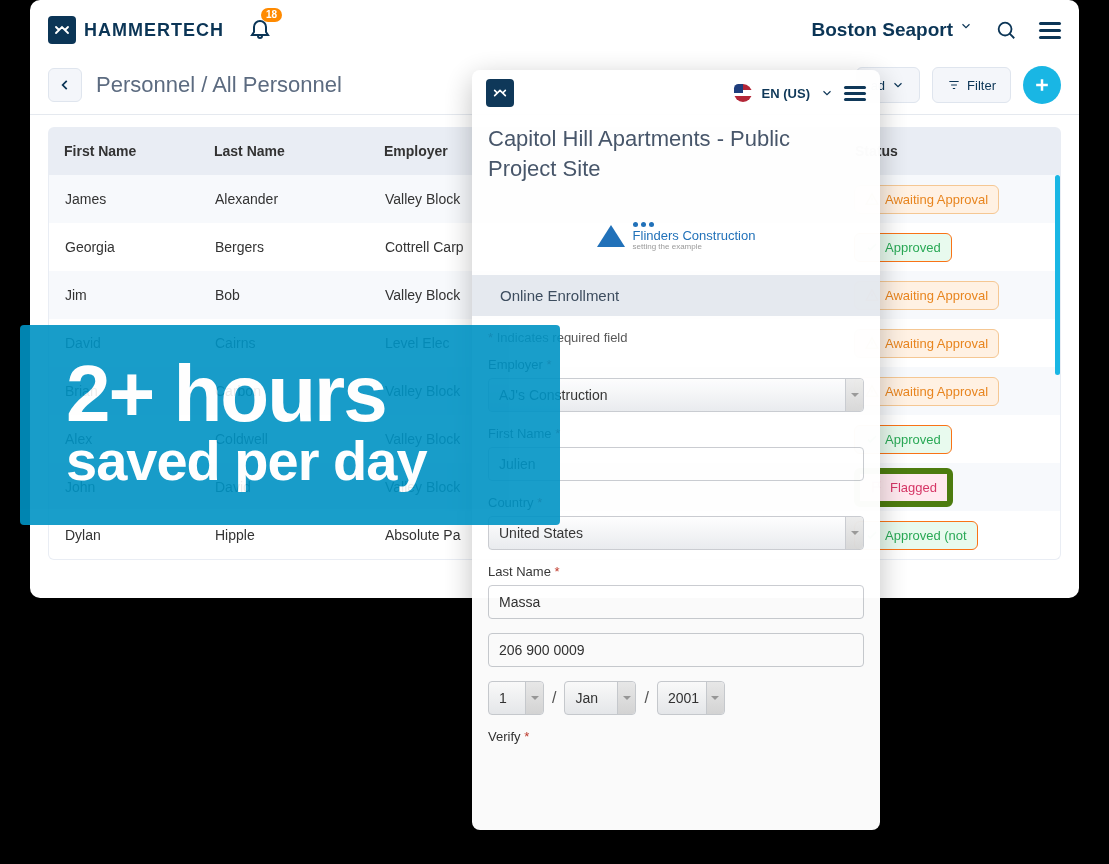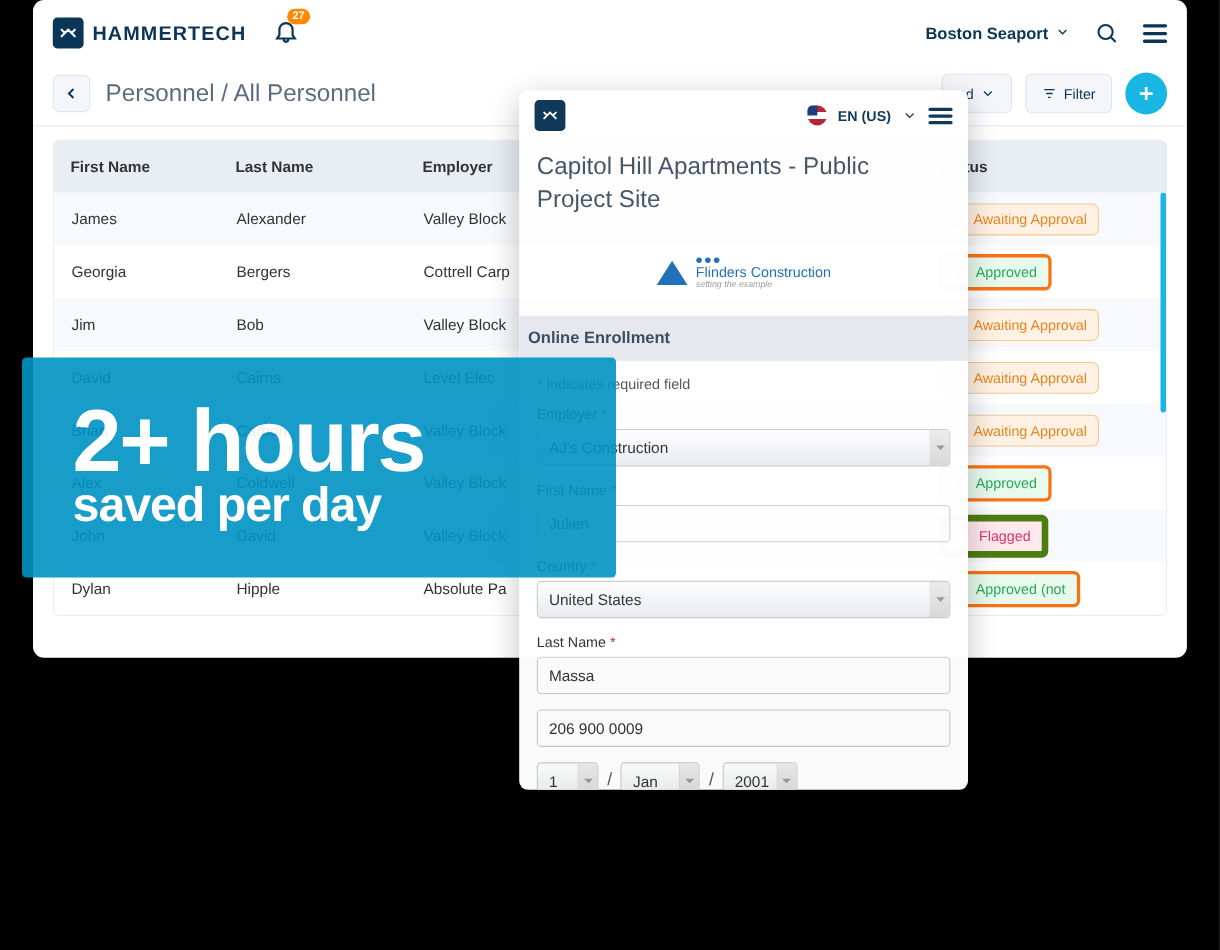--- a/index.html
+++ b/index.html
@@ -8,21 +8,21 @@
 
   
   .topbar{height:60px;display:flex;align-items:center;padding:0 18px;position:relative}
   .logo-box{width:28px;height:28px;background:#0b3556;border-radius:4px;display:flex;align-items:center;justify-content:center;margin-right:8px}
   .logo-box svg{width:18px;height:18px}
   .brand{font-weight:800;letter-spacing:1px;color:#0b3556;font-size:18px}
   .bell-wrap{position:relative;margin-left:24px;cursor:pointer}
   .bell-wrap svg{width:24px;height:24px;stroke:#0b3556;fill:none;stroke-width:2}
   .bell-badge{position:absolute;top:-8px;right:-10px;background:#ff8a00;color:#fff;font-size:10px;font-weight:700;border-radius:10px;padding:2px 5px;line-height:1}
   .top-right{margin-left:auto;display:flex;align-items:center;gap:22px}
-  .loc{display:flex;align-items:flex-start;gap:6px;color:#0b3556;font-weight:600;font-size:15px;cursor:pointer}
+  .loc{display:flex;align-items:flex-start;gap:6px;color:#0b3556;font-weight:600;font-size:19px;cursor:pointer}
   .chev{width:14px;height:14px;stroke:#0b3556;fill:none;stroke-width:2}
   .ticon{width:22px;height:22px;stroke:#0b3556;fill:none;stroke-width:2;cursor:pointer}
   .ham{display:flex;flex-direction:column;gap:4px;cursor:pointer}
   .ham span{width:22px;height:3px;background:#0b3556;border-radius:2px}
 
   
   .crumb-row{display:flex;align-items:center;padding:6px 18px 10px;gap:14px;border-bottom:1px solid #e5e9ef}
   .back-btn{width:34px;height:34px;background:#f4f6fa;border:1px solid #dfe5ee;border-radius:6px;display:flex;align-items:center;justify-content:center;cursor:pointer}
   .back-btn svg{width:14px;height:14px;stroke:#0b3556;fill:none;stroke-width:3}
   .crumb{color:#5c6b80;font-size:22px;font-weight:500}
@@ -32,83 +32,83 @@
   .add-btn svg{width:20px;height:20px;stroke:#fff;stroke-width:3;fill:none}
 
   
   .table{padding:12px 18px}
   .thead{display:grid;grid-template-columns:150px 170px 200px 1fr 190px;background:#e9edf4;border-radius:6px 6px 0 0;height:48px;align-items:center;padding:0 16px;font-weight:700;color:#333;font-size:14px}
   .tbody{border:1px solid #e9edf4;border-top:none;border-radius:0 0 6px 6px;overflow:hidden;position:relative}
   .trow{display:grid;grid-template-columns:150px 170px 200px 1fr 190px;height:48px;align-items:center;padding:0 16px;font-size:14px;color:#333}
   .trow:nth-child(even){background:#f7f9fc}
   .status-b{display:inline-flex;align-items:center;gap:6px;border-radius:6px;padding:6px 10px;font-size:13px;font-weight:500}
   .s-awaiting{background:#fff1e3;color:#e8851f;border:1px solid #f5c793}
-  .s-approved{background:#e8faee;color:#2aa956;border:3px solid #f97316}
+  .s-approved{background:#e8faee;color:#2aa956;border:1px solid #f97316}
   .s-flagged{background:#ffe9ef;color:#d63666;border:6px solid #4d7c0f}
   .sicon{width:14px;height:14px}
   .scroll-ind{position:absolute;right:0;top:0;width:5px;height:200px;background:#19b6e4;border-radius:3px}
 
   
-  .mobile{position:absolute;left:472px;top:82px;width:408px;height:636px;background:#fff;border-radius:8px;box-shadow:0 8px 30px rgba(0,0,0,.25);overflow:hidden;opacity:.98}
+  .mobile{position:absolute;left:472px;top:70px;width:408px;height:760px;background:#fff;border-radius:8px;box-shadow:0 8px 30px rgba(0,0,0,.25);overflow:hidden;opacity:.98}
   .m-top{height:46px;display:flex;align-items:center;padding:0 14px;gap:10px}
   .m-logo{width:28px;height:28px;background:#0b3556;border-radius:4px;display:flex;align-items:center;justify-content:center}
   .m-logo svg{width:16px;height:16px}
   .m-right{margin-left:auto;display:flex;align-items:center;gap:10px}
   .flag{width:18px;height:18px;border-radius:50%;background:linear-gradient(#b22234 33%,#fff 33% 66%,#b22234 66%);position:relative}
   .flag::before{content:"";position:absolute;left:0;top:0;width:9px;height:9px;background:#1a3a7a;border-top-left-radius:50%}
   .m-lang{font-size:13px;font-weight:600;color:#0b3556}
   .m-ham{display:flex;flex-direction:column;gap:3px;cursor:pointer}
   .m-ham span{width:22px;height:3px;background:#0b3556;border-radius:2px}
   .m-title{padding:8px 16px 14px;font-size:22px;color:#455468;font-weight:400;line-height:1.35}
   .m-body{padding:0 0 16px}
   .m-site{height:78px;display:flex;align-items:center;justify-content:center}
   .site-logo{display:flex;align-items:center;gap:8px;font-family:Georgia,serif}
   .site-tri{width:0;height:0;border-left:14px solid transparent;border-right:14px solid transparent;border-bottom:22px solid #1d6fb8;position:relative}
   .site-txt{font-size:13px;color:#1d6fb8;line-height:1}
-  .site-sub{font-size:8px;color:#999;font-style:italic}
+  .site-sub{font-size:8px;color:#999;}
   .dots{display:flex;gap:3px;margin-bottom:2px}
   .dots span{width:5px;height:5px;border-radius:50%;background:#1d6fb8}
-  .m-section{background:#e5e9ef;padding:12px 8px;font-weight:700;color:#3a4a5c;font-size:15px}
+  .m-section{background:#e5e9ef;padding:12px 28px;font-weight:400;color:#3a4a5c;font-size:15px}
   .m-form{padding:14px 16px}
   .req-note{font-size:13px;color:#555;margin-bottom:12px}
   .star{color:#c0392b}
   .fld{margin-bottom:14px}
   .fld label{display:block;font-size:13px;color:#333;font-weight:500;margin-bottom:6px}
   .fld input,.sel{width:100%;height:34px;border:1px solid #c9ccd1;border-radius:4px;padding:0 10px;font-size:14px;color:#333}
   .sel{background:linear-gradient(#fefefe,#e9ebee);position:relative;display:flex;align-items:center;cursor:pointer}
   .sel .knob{position:absolute;right:0;top:0;width:18px;height:100%;background:linear-gradient(#ececec,#d8d8d8);border-left:1px solid #c9ccd1;border-radius:0 4px 4px 0;display:flex;align-items:center;justify-content:center}
   .knob::after{content:"";border-left:4px solid transparent;border-right:4px solid transparent;border-top:4px solid #999}
   .dob{display:flex;align-items:center;gap:8px}
   .dob .sel{flex:none}
   .dob .sel.day{width:56px}
   .dob .sel.mon{width:72px}
   .dob .sel.yr{width:68px}
   .slash{color:#555}
 
   
   .banner{position:absolute;left:20px;top:325px;width:540px;height:200px;background:#0093c4;opacity:.90;border-radius:4px;padding:24px 46px;color:#fff;display:flex;flex-direction:column;justify-content:center}
   .banner .big{font-size:80px;font-weight:800;letter-spacing:-2px;line-height:.9}
-  .banner .sub{font-size:44px;font-weight:700;letter-spacing:-1px;margin-top:-2px}
+  .banner .sub{font-size:56px;font-weight:700;letter-spacing:-1px;margin-top:-2px}
 </style>
 </head>
 <body>
 
 <div class="desktop">
   <div class="topbar">
     <div class="logo-box">
       <svg viewBox="0 0 24 24">
           <path d="M4 16 L12 8 L20 16 M8 12 L4 8 M16 12 L20 8" stroke="#fff" stroke-width="2.5" fill="none" stroke-linecap="round"></path>
         </svg>
     </div>
     <span class="brand">HAMMERTECH</span>
     <div class="bell-wrap">
       <svg viewBox="0 0 24 24">
           <path d="M18 16v-5a6 6 0 10-12 0v5l-2 3h16l-2-3z M10 20a2 2 0 004 0"></path>
         </svg>
-      <span class="bell-badge">27</span>
+      <span class="bell-badge">18</span>
     </div>
     <div class="top-right">
       <div class="loc">
         <span>Boston Seaport</span>
         <svg class="chev" viewBox="0 0 24 24">
             <path d="M6 9l6 6 6-6"></path>
           </svg>
       </div>
       <svg class="ticon" viewBox="0 0 24 24">
           <circle cx="11" cy="11" r="7"></circle>

